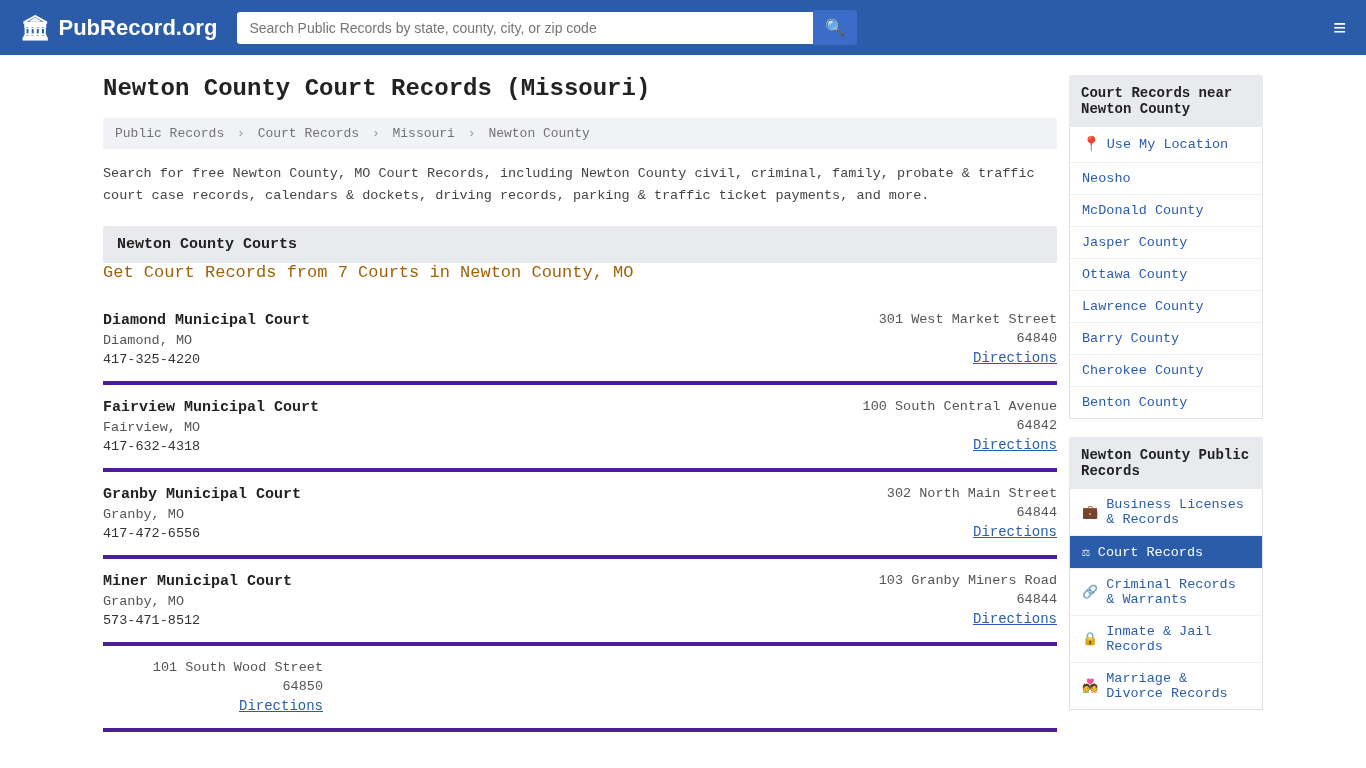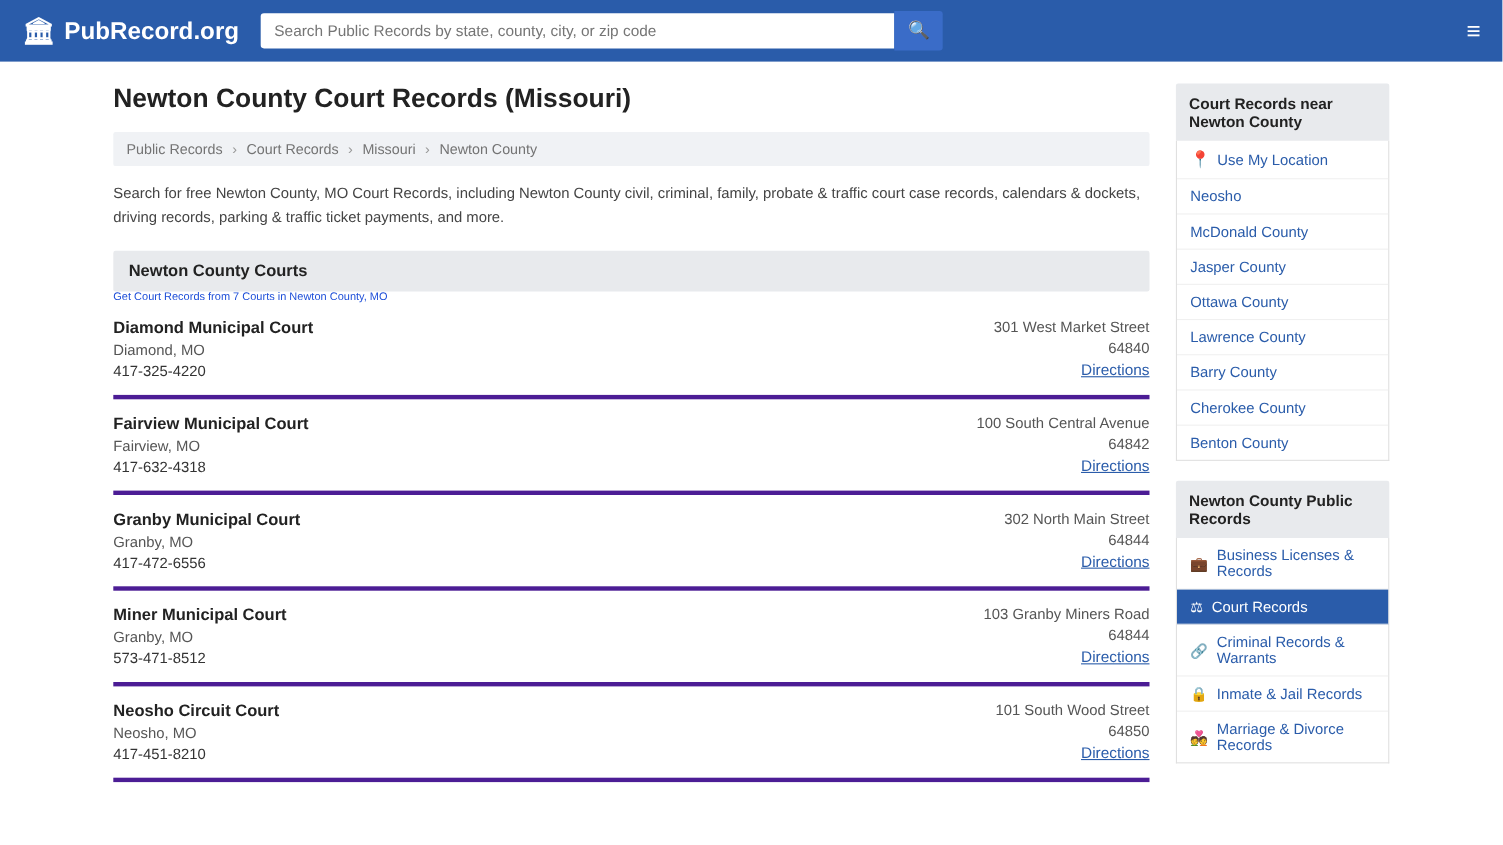--- a/index.html
+++ b/index.html
@@ -56,21 +56,22 @@
       cursor: pointer;
       margin-left: auto;
     }
 
     
     .page-container {
       display: flex;
       max-width: 1200px;
       margin: 0 auto;
       padding: 20px 20px 20px 20px;
-      gap: 24px;
+      gap: 12px;
+      font-family: Liberation Mono, monospace;
     }
     .main-content {
       flex: 1;
     }
     .sidebar {
       width: 194px;
       flex-shrink: 0;
     }
 
     
@@ -111,22 +112,23 @@
     .section-header {
       background: #e8eaed;
       padding: 10px 14px;
       font-weight: bold;
       font-size: 15px;
       color: #222;
       border-radius: 2px;
     }
 
     .section-subtext {
-      font-size: 10px;
-      color: #1d4ed8;
+      font-size: 17px;
+      color: #a16207;
+      margin-bottom: 16px;
     }
 
     
     .court-card {
       display: flex;
       justify-content: space-between;
       padding: 14px 0;
       border-bottom: 4px solid #4c1d95;
     }
     .court-left { flex: 1; }
@@ -315,25 +317,20 @@
         <div class="court-city">Granby, MO</div>
         <div class="court-phone">573-471-8512</div>
       </div>
       <div class="court-right">
         <div class="court-address">103 Granby Miners Road</div>
         <div class="court-zip">64844</div>
         <a class="directions-link" href="#">Directions</a>
       </div>
     </div>
         <div class="court-card">
-      <div class="court-left">
-        <div class="court-name">Neosho Circuit Court</div>
-        <div class="court-city">Neosho, MO</div>
-        <div class="court-phone">417-451-8210</div>
-      </div>
       <div class="court-right">
         <div class="court-address">101 South Wood Street</div>
         <div class="court-zip">64850</div>
         <a class="directions-link" href="#">Directions</a>
       </div>
     </div>
       </div>
 
   </main>
 

